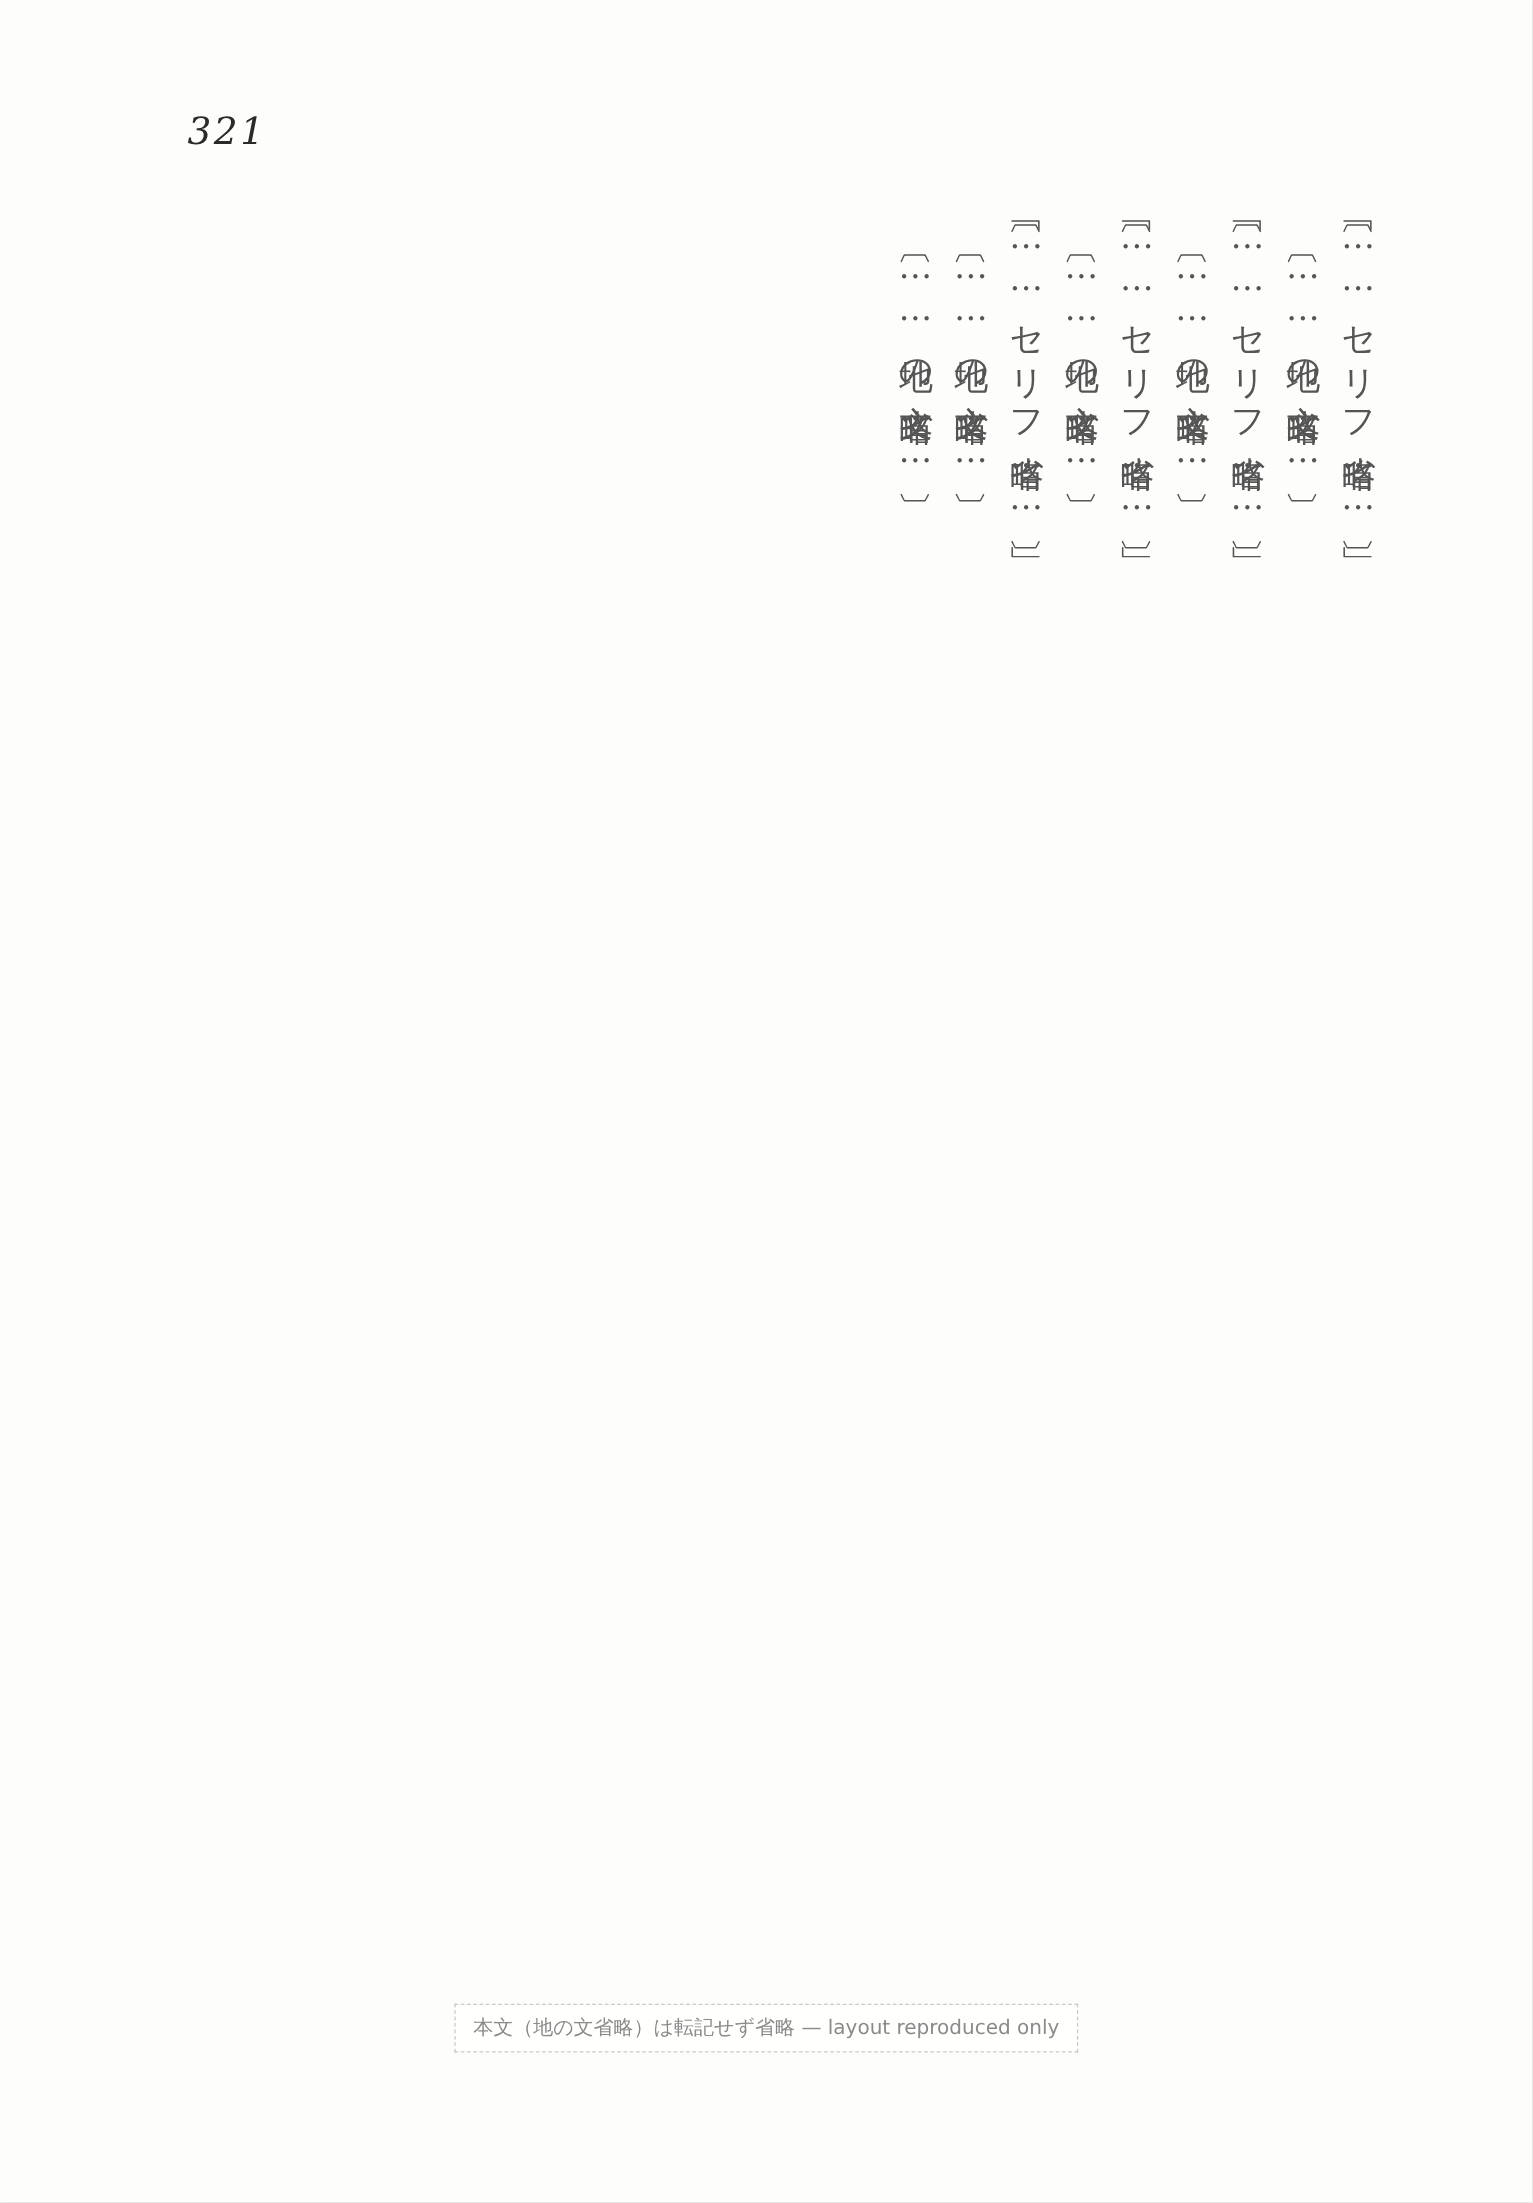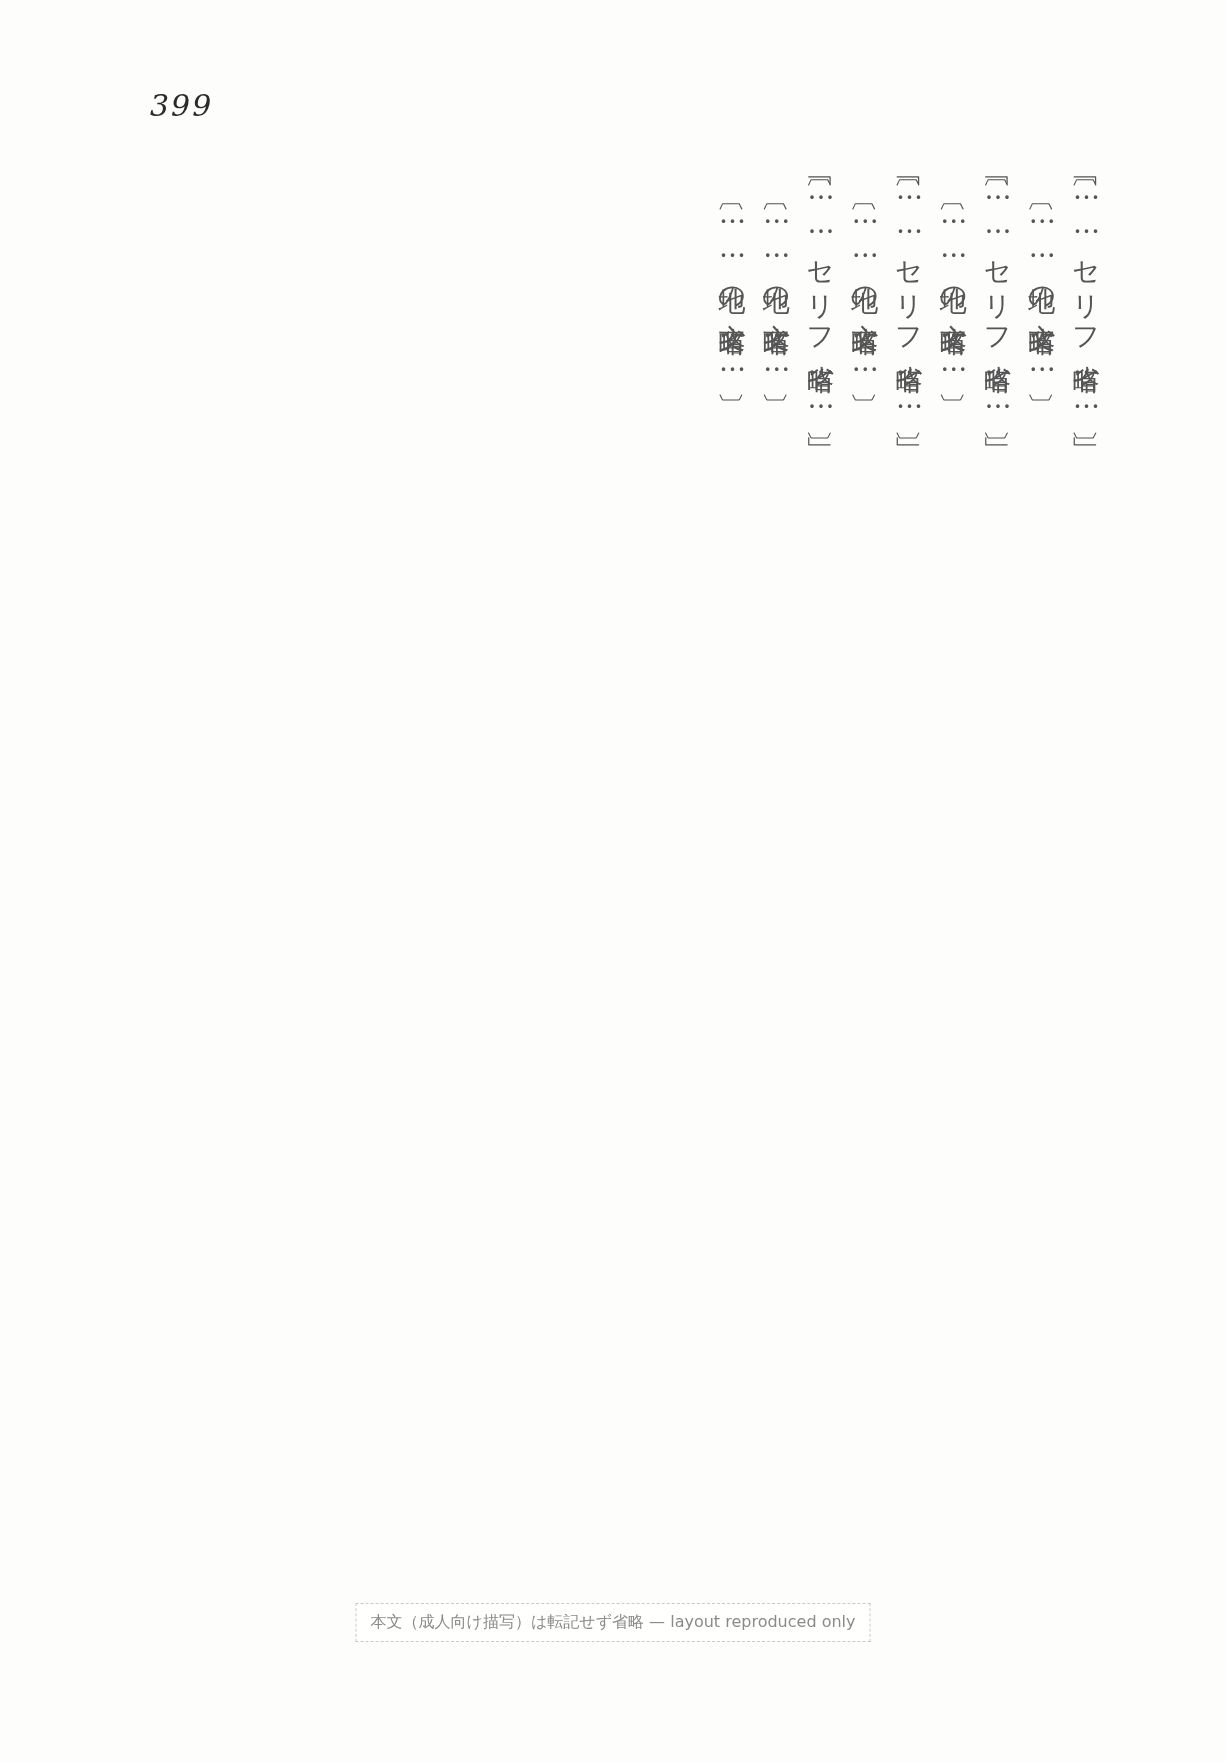--- a/index.html
+++ b/index.html
@@ -66,29 +66,29 @@
     padding: 8px 14px;
     background: #ffffffcc;
     white-space: nowrap;
   }
 </style>
 </head>
 <body>
 
 <div class="page">
 
-  <div class="page-number">399</div>
+  <div class="page-number">321</div>
 
   <div class="text-block">
     <p class="dialogue redacted-run">「〔……セリフ省略……〕」</p>
     <p class="redacted-run">〔……地の文省略……〕</p>
     <p class="dialogue redacted-run">「〔……セリフ省略……〕」</p>
     <p class="redacted-run">〔……地の文省略……〕</p>
     <p class="dialogue redacted-run">「〔……セリフ省略……〕」</p>
     <p class="redacted-run">〔……地の文省略……〕</p>
     <p class="dialogue redacted-run">「〔……セリフ省略……〕」</p>
     <p class="redacted-run">〔……地の文省略……〕</p>
     <p class="redacted-run">〔……地の文省略……〕</p>
   </div>
 
-  <div class="redaction-note">本文（成人向け描写）は転記せず省略 — layout reproduced only</div>
+  <div class="redaction-note">本文（地の文省略）は転記せず省略 — layout reproduced only</div>
 
 </div>
 
 </body></html>

